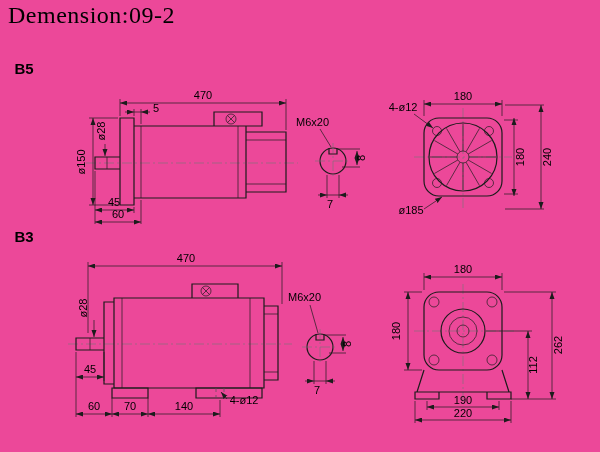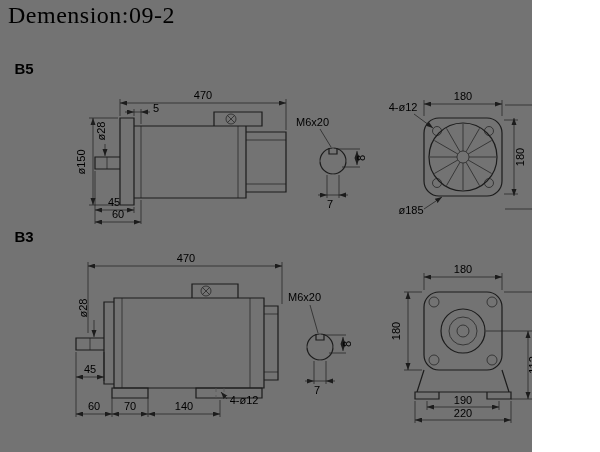--- a/index.html
+++ b/index.html
@@ -1,18 +1,18 @@
 <!DOCTYPE html>
 <html><head>
 <meta charset="utf-8">
 <style>
   * { margin:0; padding:0; box-sizing:border-box; }
   html,body { background:#ffffff; }
   body { width:600px; height:452px; font-family:"Liberation Sans", sans-serif; }
-  .page { position:relative; width:532px; height:452px; background:#737373; overflow:hidden; }
+  .page { position:relative; width:600px; height:452px; background:#ec4899; overflow:hidden; }
   .title { position:absolute; left:8px; top:2px; font-family:"Liberation Serif", serif;
            font-size:24px; font-weight:400; color:#000; letter-spacing:0.5px; }
   svg { position:absolute; left:0; top:0; }
   svg .o   { stroke:#1c1c1c; stroke-width:1.2; fill:none; }
   svg .t   { stroke:#1c1c1c; stroke-width:0.7; fill:none; }
   svg .d   { stroke:#1c1c1c; stroke-width:0.7; fill:none;
              marker-start:url(#as); marker-end:url(#ae); }
   svg .ae  { marker-end:url(#ae); }
   svg .cl  { stroke:#777; stroke-width:0.6; fill:none; stroke-dasharray:10 3 2 3; }
   svg .hid { stroke:#555; stroke-width:0.7; fill:none; stroke-dasharray:4 3; }

